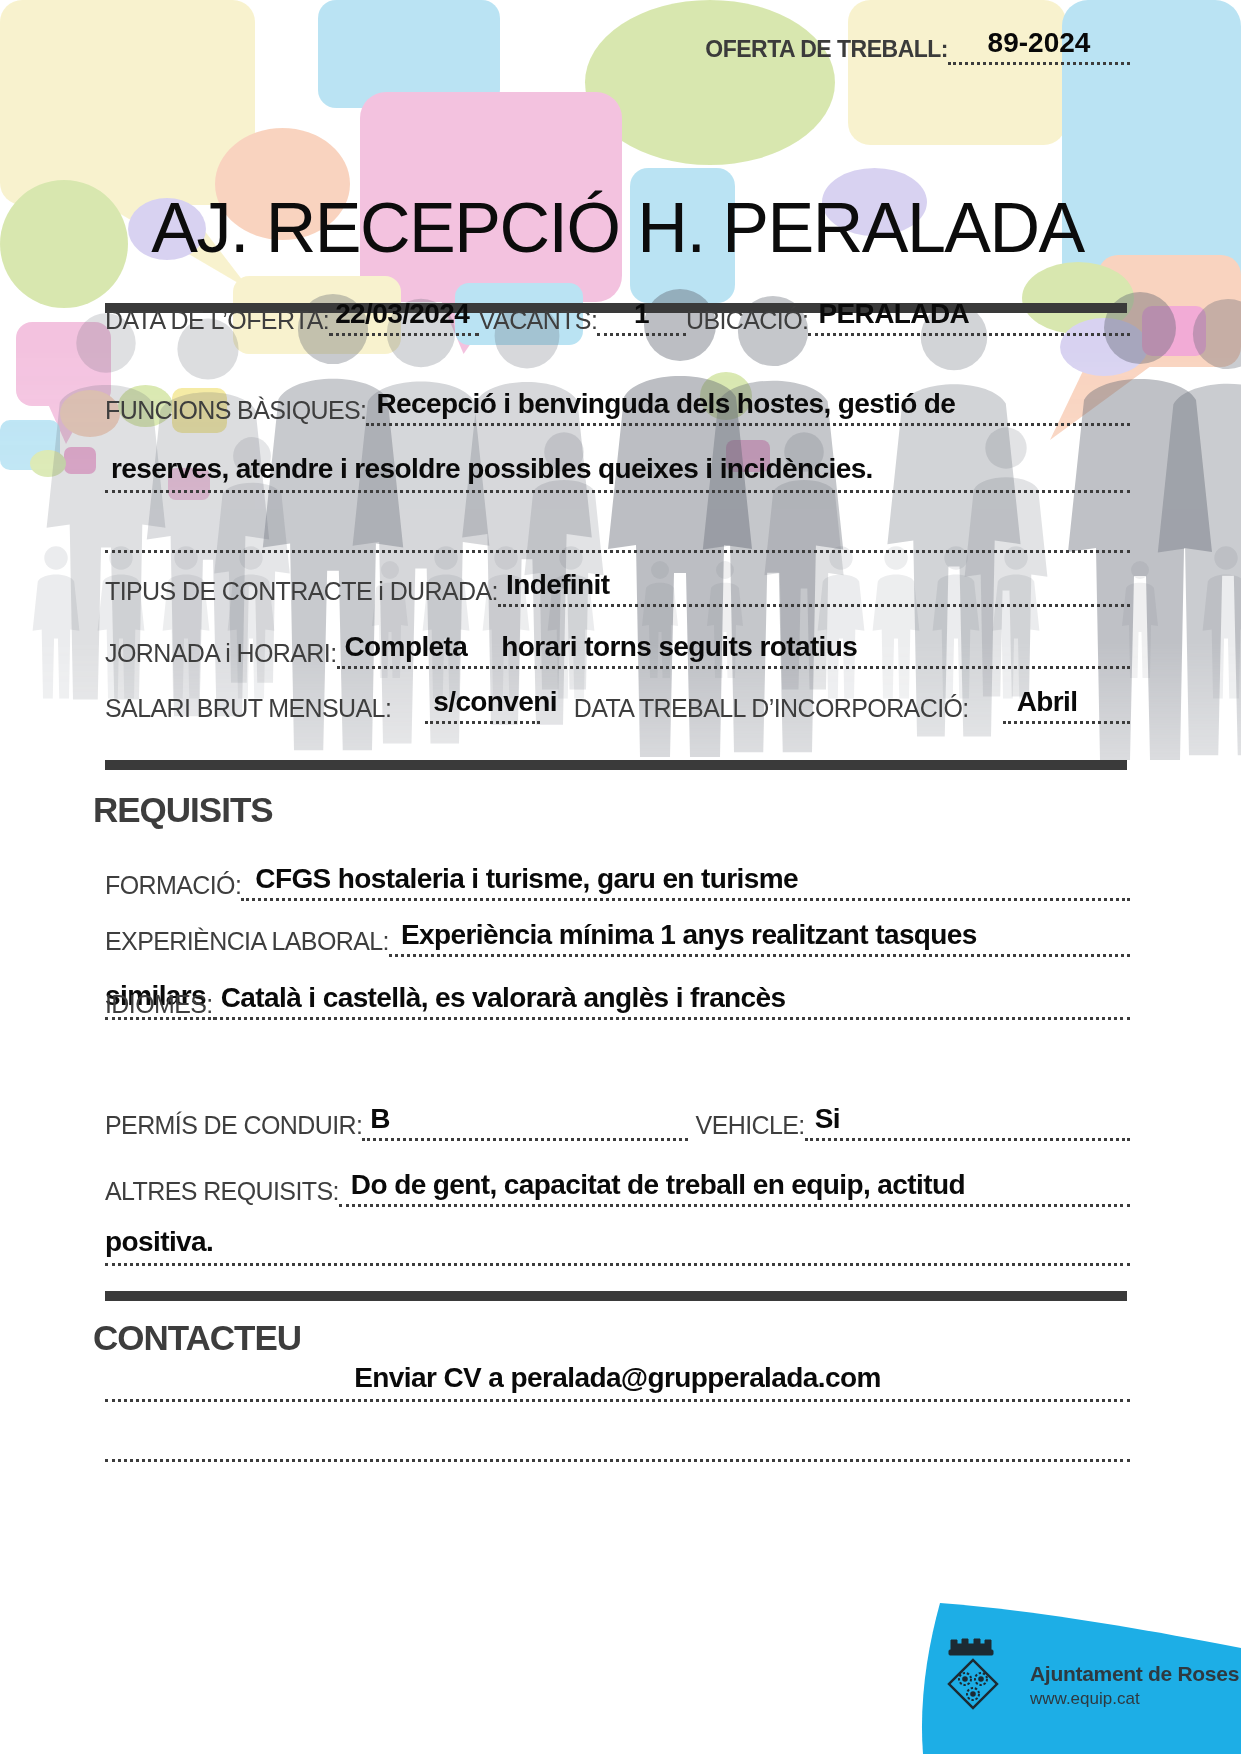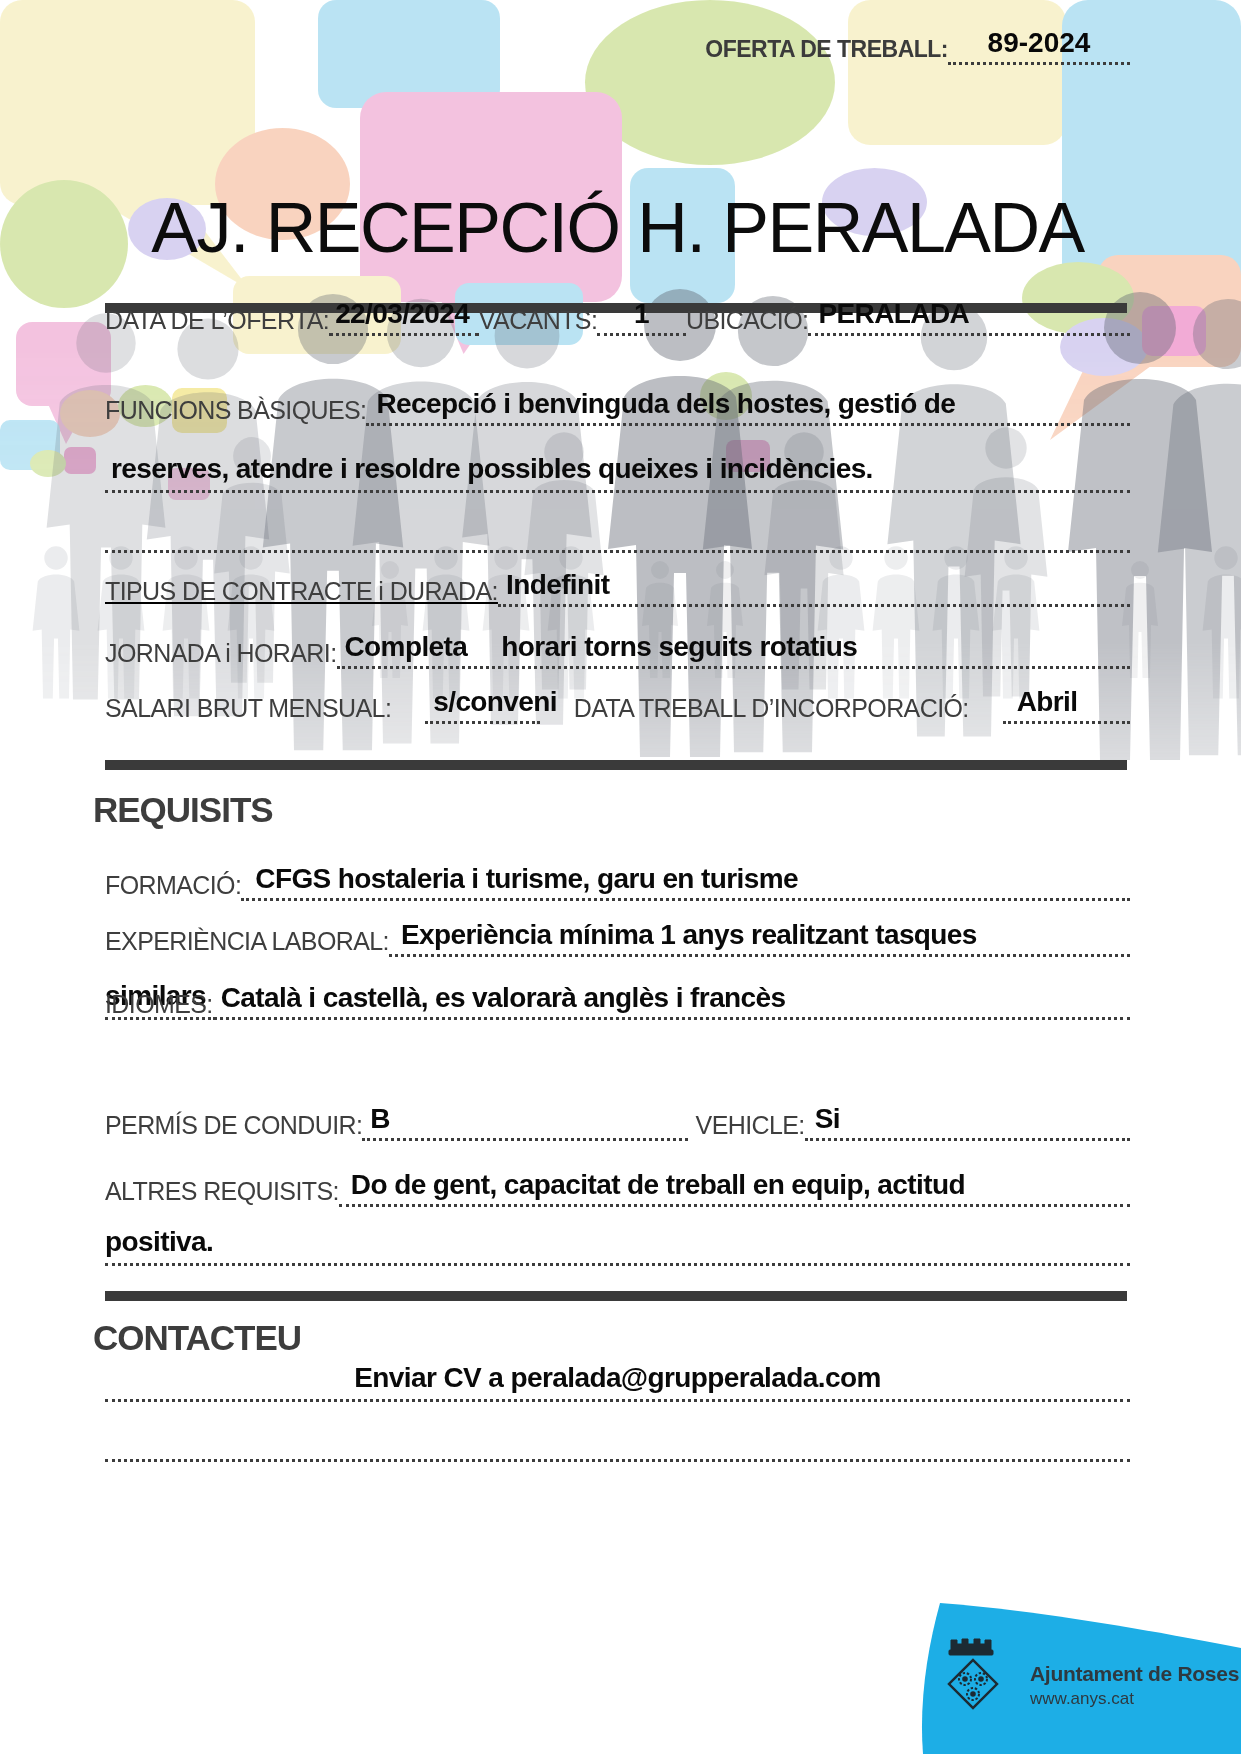--- a/index.html
+++ b/index.html
@@ -157,21 +157,21 @@
 
   <div class="frow" style="top:368px;">
     <span class="lbl">FUNCIONS BÀSIQUES:</span>
     <span class="fill" style="flex:1;"><span class="val" style="padding-left:10px;">Recepció i benvinguda dels hostes, gestió de</span></span>
   </div>
   <div class="cont" style="top:432px;">
     <span class="val" style="padding-left:6px;">reserves, atendre i resoldre possibles queixes i incidències.</span>
   </div>
   <div class="emptyline" style="top:492px;"></div>
 
-  <div class="frow" style="top:549px;text-decoration:underline;">
+  <div class="frow" style="top:549px;">
     <span class="lbl">TIPUS  DE CONTRACTE i DURADA:</span>
     <span class="fill" style="flex:1;"><span class="val" style="padding-left:8px;">Indefinit</span></span>
   </div>
 
   <div class="frow" style="top:611px;">
     <span class="lbl">JORNADA i HORARI:</span>
     <span class="fill" style="flex:1;margin-top:12px;"><span class="val" style="padding-left:8px;">Completa</span><span class="val" style="margin-left:34px;">horari torns seguits rotatius</span></span>
   </div>
 
   <div class="frow" style="top:666px;gap:34px;">
@@ -238,16 +238,16 @@
       <circle cx="27" cy="45" r="6" stroke-dasharray="2.4 1.8"></circle>
         <circle cx="27" cy="45" r="1.8" fill="#1c2a33"></circle>
       <circle cx="43" cy="45" r="6" stroke-dasharray="2.4 1.8"></circle>
         <circle cx="43" cy="45" r="1.8" fill="#1c2a33"></circle>
       <circle cx="35" cy="60" r="6" stroke-dasharray="2.4 1.8"></circle>
         <circle cx="35" cy="60" r="1.8" fill="#1c2a33"></circle>
     </g>
   </svg>
   <div class="footer-text">
     <div class="footer-org">Ajuntament de Roses</div>
-    <div class="footer-url">www.anys.cat</div>
+    <div class="footer-url">www.equip.cat</div>
   </div>
 
 </div>
 
 </body></html>

